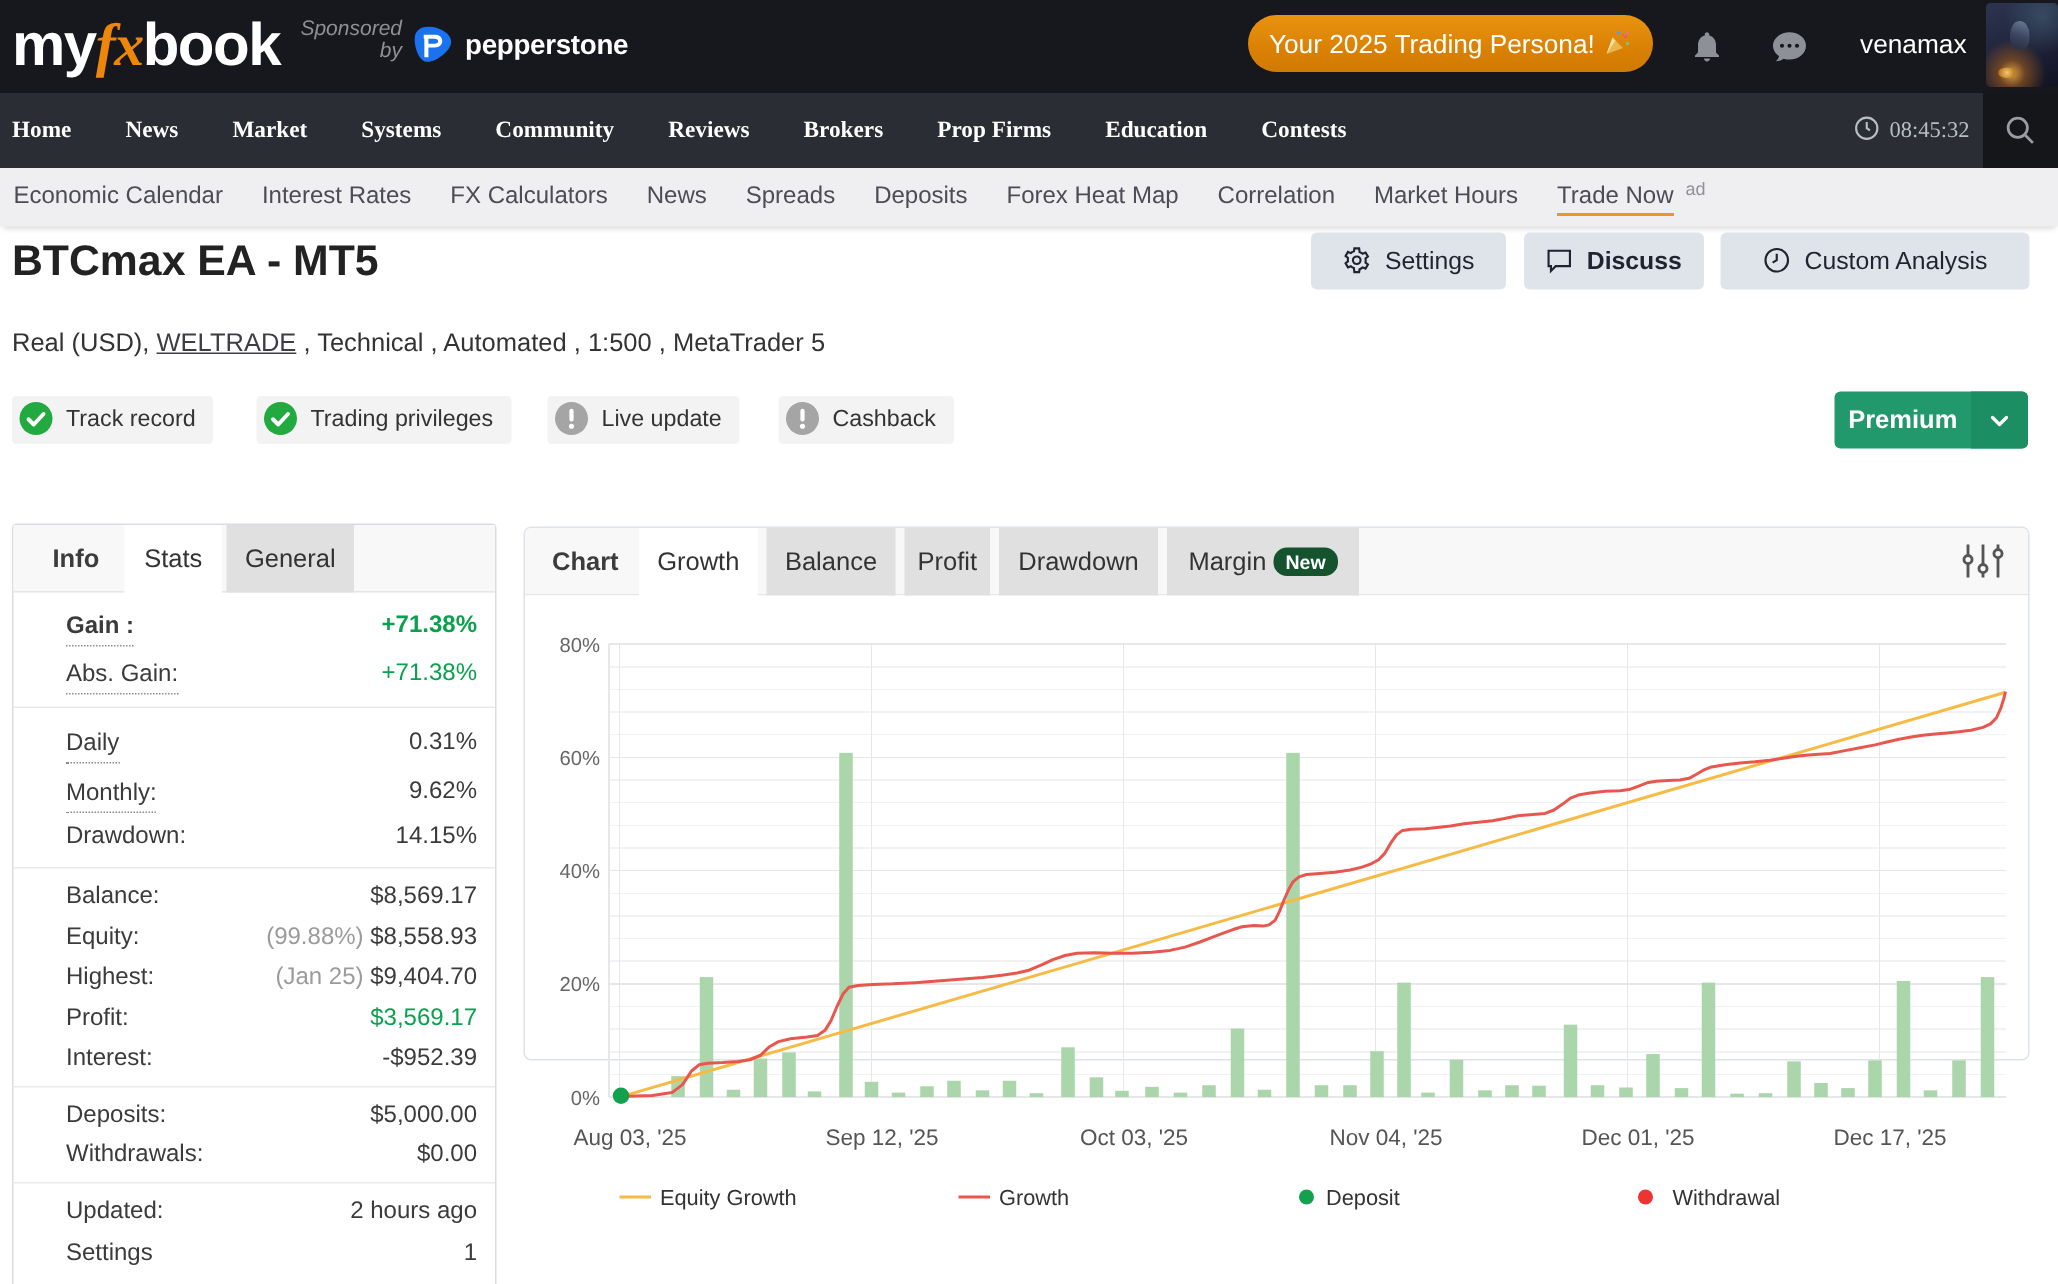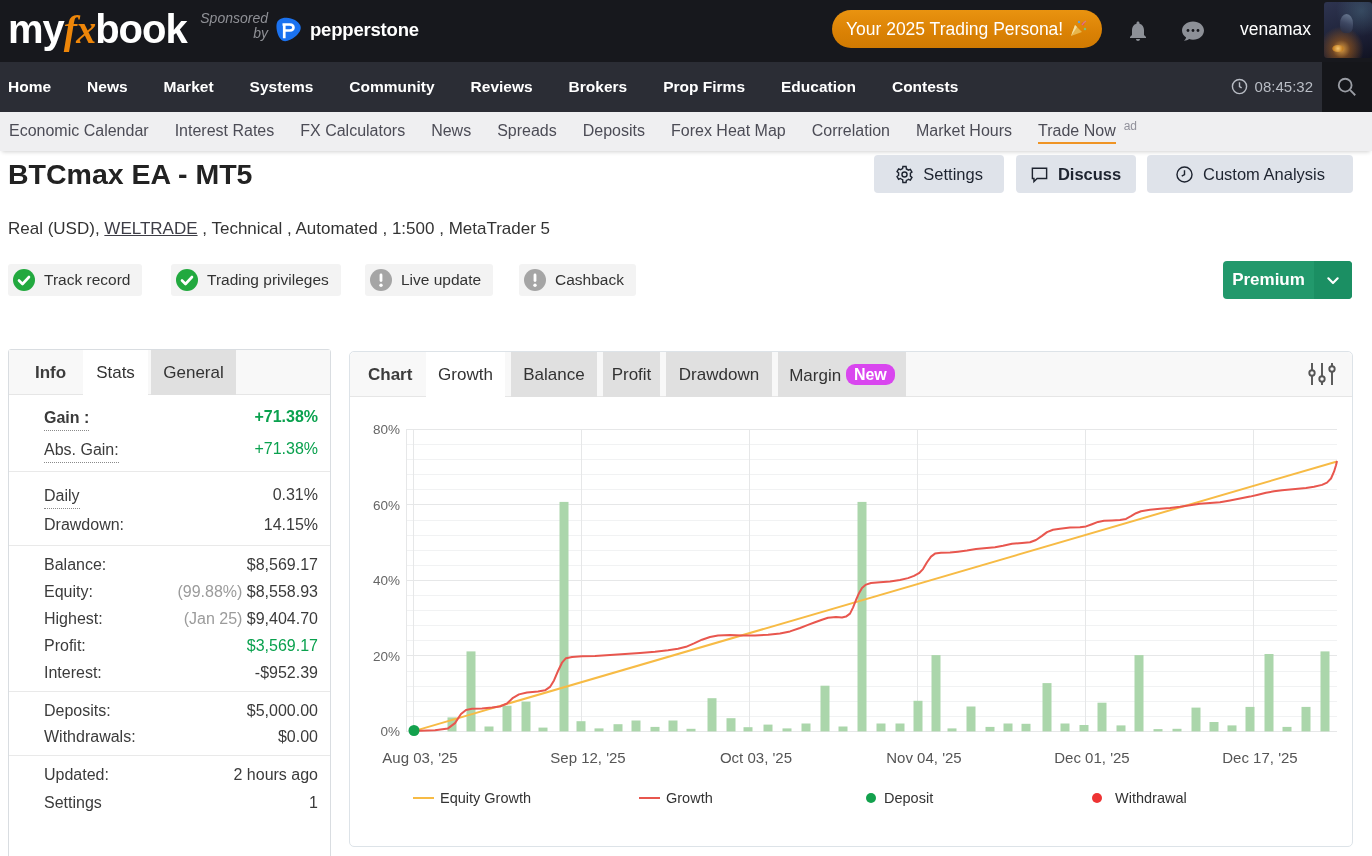--- a/index.html
+++ b/index.html
@@ -13,21 +13,21 @@
 .pep-tx{position:absolute;left:310px;top:19px;color:#fff;font-size:18.5px;font-weight:bold;letter-spacing:-0.2px;}
 .persona{position:absolute;left:832px;top:10px;width:270px;height:38px;border-radius:19px;background:linear-gradient(180deg,#e99310 0%,#da8104 60%,#d07a02 100%);color:#fff;font-size:17.5px;font-weight:normal;text-align:center;line-height:38px;}
 .bell{position:absolute;left:1126px;top:19px;}
 .chat{position:absolute;left:1181px;top:21px;}
 .uname{position:absolute;left:1240px;top:19px;color:#fff;font-size:17.5px;}
 .avatar{position:absolute;left:1324px;top:2px;width:48px;height:56px;border-radius:3px;
  background:radial-gradient(circle at 36% 84%,rgba(238,168,66,.9) 0%,rgba(160,92,28,.6) 16%,rgba(50,40,55,0) 40%),radial-gradient(circle at 78% 16%,rgba(80,120,140,.4) 0%,rgba(30,45,70,0) 42%),linear-gradient(160deg,#2e3450 0%,#232840 40%,#1a1d32 70%,#111322 100%);}
 .avatar:after{content:"";position:absolute;left:16px;top:12px;width:13px;height:19px;border-radius:50% 50% 38% 38%;background:linear-gradient(200deg,#7e90a8 0%,#434d68 50%,#242a40 100%);opacity:.8;}
 .avatar:before{content:"";position:absolute;left:8px;bottom:6px;width:12px;height:7px;border-radius:50%;background:radial-gradient(circle,#f5c570 0%,#c07c22 70%,transparent 100%);z-index:2;}
 
-.nav{position:absolute;left:0;top:62px;width:1372px;height:61px;background:#2b2d35;}
+.nav{position:absolute;left:0;top:62px;width:1372px;height:61px;background:#2b2d35;font-family:Liberation Serif, serif;}
 .nav a{float:left;color:#fff;font-size:15.5px;font-weight:bold;line-height:50px;padding:0 18px;text-decoration:none;}
 .nav a:first-child{padding-left:8px;}
 .nav a.active{background:#ee8609;}
 .nav-clock{position:absolute;right:59px;top:0;height:50px;line-height:50px;color:#b9bdc5;font-size:15px;}
 .nav-clock svg{vertical-align:-3px;margin-right:7px;}
 .nav-search{position:absolute;right:0;top:0;width:50px;height:50px;background:#15161a;}
 .nav-search svg{position:absolute;left:14px;top:14px;}
 
 .subnav{position:absolute;left:0;top:112px;width:1372px;height:39px;background:#efeff1;box-shadow:0 3px 4px -2px rgba(0,0,0,.18);}
 .subnav a{float:left;color:#4c4c56;font-size:16px;line-height:38px;margin:0 13px;text-decoration:none;}
@@ -50,21 +50,21 @@
 .bico{display:inline-block;width:22px;height:22px;border-radius:50%;vertical-align:-6px;margin-right:9px;position:relative;}
 .bico.g{background:#22a93f;}
 .bico.gr{background:#a5a5a5;}
 .bico svg{position:absolute;left:0;top:0;}
 .premium{position:absolute;right:20px;top:261px;width:129px;height:38px;border-radius:4px;background:#22996c;color:#fff;}
 .premium .lbl{position:absolute;left:0;top:0;width:91px;text-align:center;line-height:38px;font-size:17px;font-weight:bold;}
 .premium .car{position:absolute;right:0;top:0;width:38px;height:38px;background:#1b8f63;border-radius:0 4px 4px 0;}
 
 .card{position:absolute;background:#fff;border:1px solid #d9dde1;border-radius:3px;}
 #leftcard{left:8px;top:349px;width:323px;height:564px;}
-#chartcard{left:349px;top:351px;width:1004px;height:496px;border-color:#dde3e8;border-radius:5px;}
+#chartcard{left:349px;top:351px;width:1004px;height:356px;border-color:#dde3e8;border-radius:5px;}
 .tabrow{position:relative;height:45px;background:#f8f8f8;border-bottom:1px solid #e6e6e6;font-size:17px;color:#333;}
 .tabrow .cap{position:absolute;top:0;line-height:45px;font-weight:bold;color:#3c3c3c;}
 .tab{position:absolute;top:0;height:45px;line-height:45px;text-align:center;background:#e0e0e0;}
 .tab.on{background:#fff;height:46px;}
 
 .stats{padding:6px 12px 0 11px;font-size:16px;color:#3b3b3b;}
 .srow{position:relative;height:31px;line-height:31px;}
 .srow .lb{float:left;margin-left:24px;}
 .srow .lb.du{border-bottom:1.5px dotted #8a8a8a;line-height:25px;height:25px;margin-top:3px;}
 .srow .vl{float:right;}
@@ -195,20 +195,24 @@
       </div>
     <div class="srow" style="height:32px;line-height:32px;">
         <span class="lb du" style="margin-top:4px;line-height:26px;height:26px;">Abs. Gain:</span>
         <span class="vl green">+71.38%</span>
       </div>
     <div class="sep" style="margin-top:6px;margin-bottom:7px;"></div>
     <div class="srow" style="height:32px;line-height:32px;margin-top:2px;">
         <span class="lb du" style="margin-top:4px;line-height:26px;height:26px;">Daily</span>
         <span class="vl">0.31%</span>
       </div>
+    <div class="srow" style="height:32px;line-height:32px;margin-top:1px;">
+        <span class="lb du" style="margin-top:4px;line-height:26px;height:26px;">Monthly:</span>
+        <span class="vl">9.62%</span>
+      </div>
     <div class="srow" style="height:22px;line-height:22px;margin-top:3px;">
         <span class="lb">Drawdown:</span>
         <span class="vl">14.15%</span>
       </div>
     <div class="sep" style="margin-top:9px;margin-bottom:5px;"></div>
     <div class="srow" style="height:27px;line-height:27px;">
         <span class="lb">Balance:</span>
         <span class="vl">$8,569.17</span>
       </div>
     <div class="srow" style="height:27px;line-height:27px;">
@@ -248,21 +252,21 @@
   </div>
 </div>
 
 <div class="card" id="chartcard">
   <div class="tabrow" style="border-radius:5px 5px 0 0;">
     <div class="cap" style="left:18px;">Chart</div>
     <div class="tab on" style="left:76px;width:79px;">Growth</div>
     <div class="tab" style="left:161px;width:86px;">Balance</div>
     <div class="tab" style="left:253px;width:57px;">Profit</div>
     <div class="tab" style="left:316px;width:106px;">Drawdown</div>
-    <div class="tab" style="left:428px;width:128px;">Margin <span style="background:#d946ef;color:#fff;font-size:16px;font-weight:bold;border-radius:9px;padding:2px 8px;vertical-align:1px;">New</span></div>
+    <div class="tab" style="left:428px;width:128px;">Margin <span style="background:#14532d;color:#fff;font-size:13px;font-weight:bold;border-radius:9px;padding:2px 8px;vertical-align:1px;">New</span></div>
     <svg width="30" height="26" viewBox="0 0 30 26" style="position:absolute;right:15px;top:9px;" stroke="#555" stroke-width="1.9" fill="none">
         <path d="M5 2v7.5 M5 14.5v9.5 M15 2v13.5 M15 20.5v3.5 M25 2v3.5 M25 10.5v13.5"></path>
         <circle cx="5" cy="12" r="2.7"></circle>
         <circle cx="15" cy="18" r="2.7"></circle>
         <circle cx="25" cy="8" r="2.7"></circle>
       </svg>
   </div>
   <svg width="1002" height="449" style="display:block">
 <g stroke="#f1f2f3" stroke-width="1" shape-rendering="crispEdges">
         <line x1="56" y1="319.3" x2="987" y2="319.3"></line>

